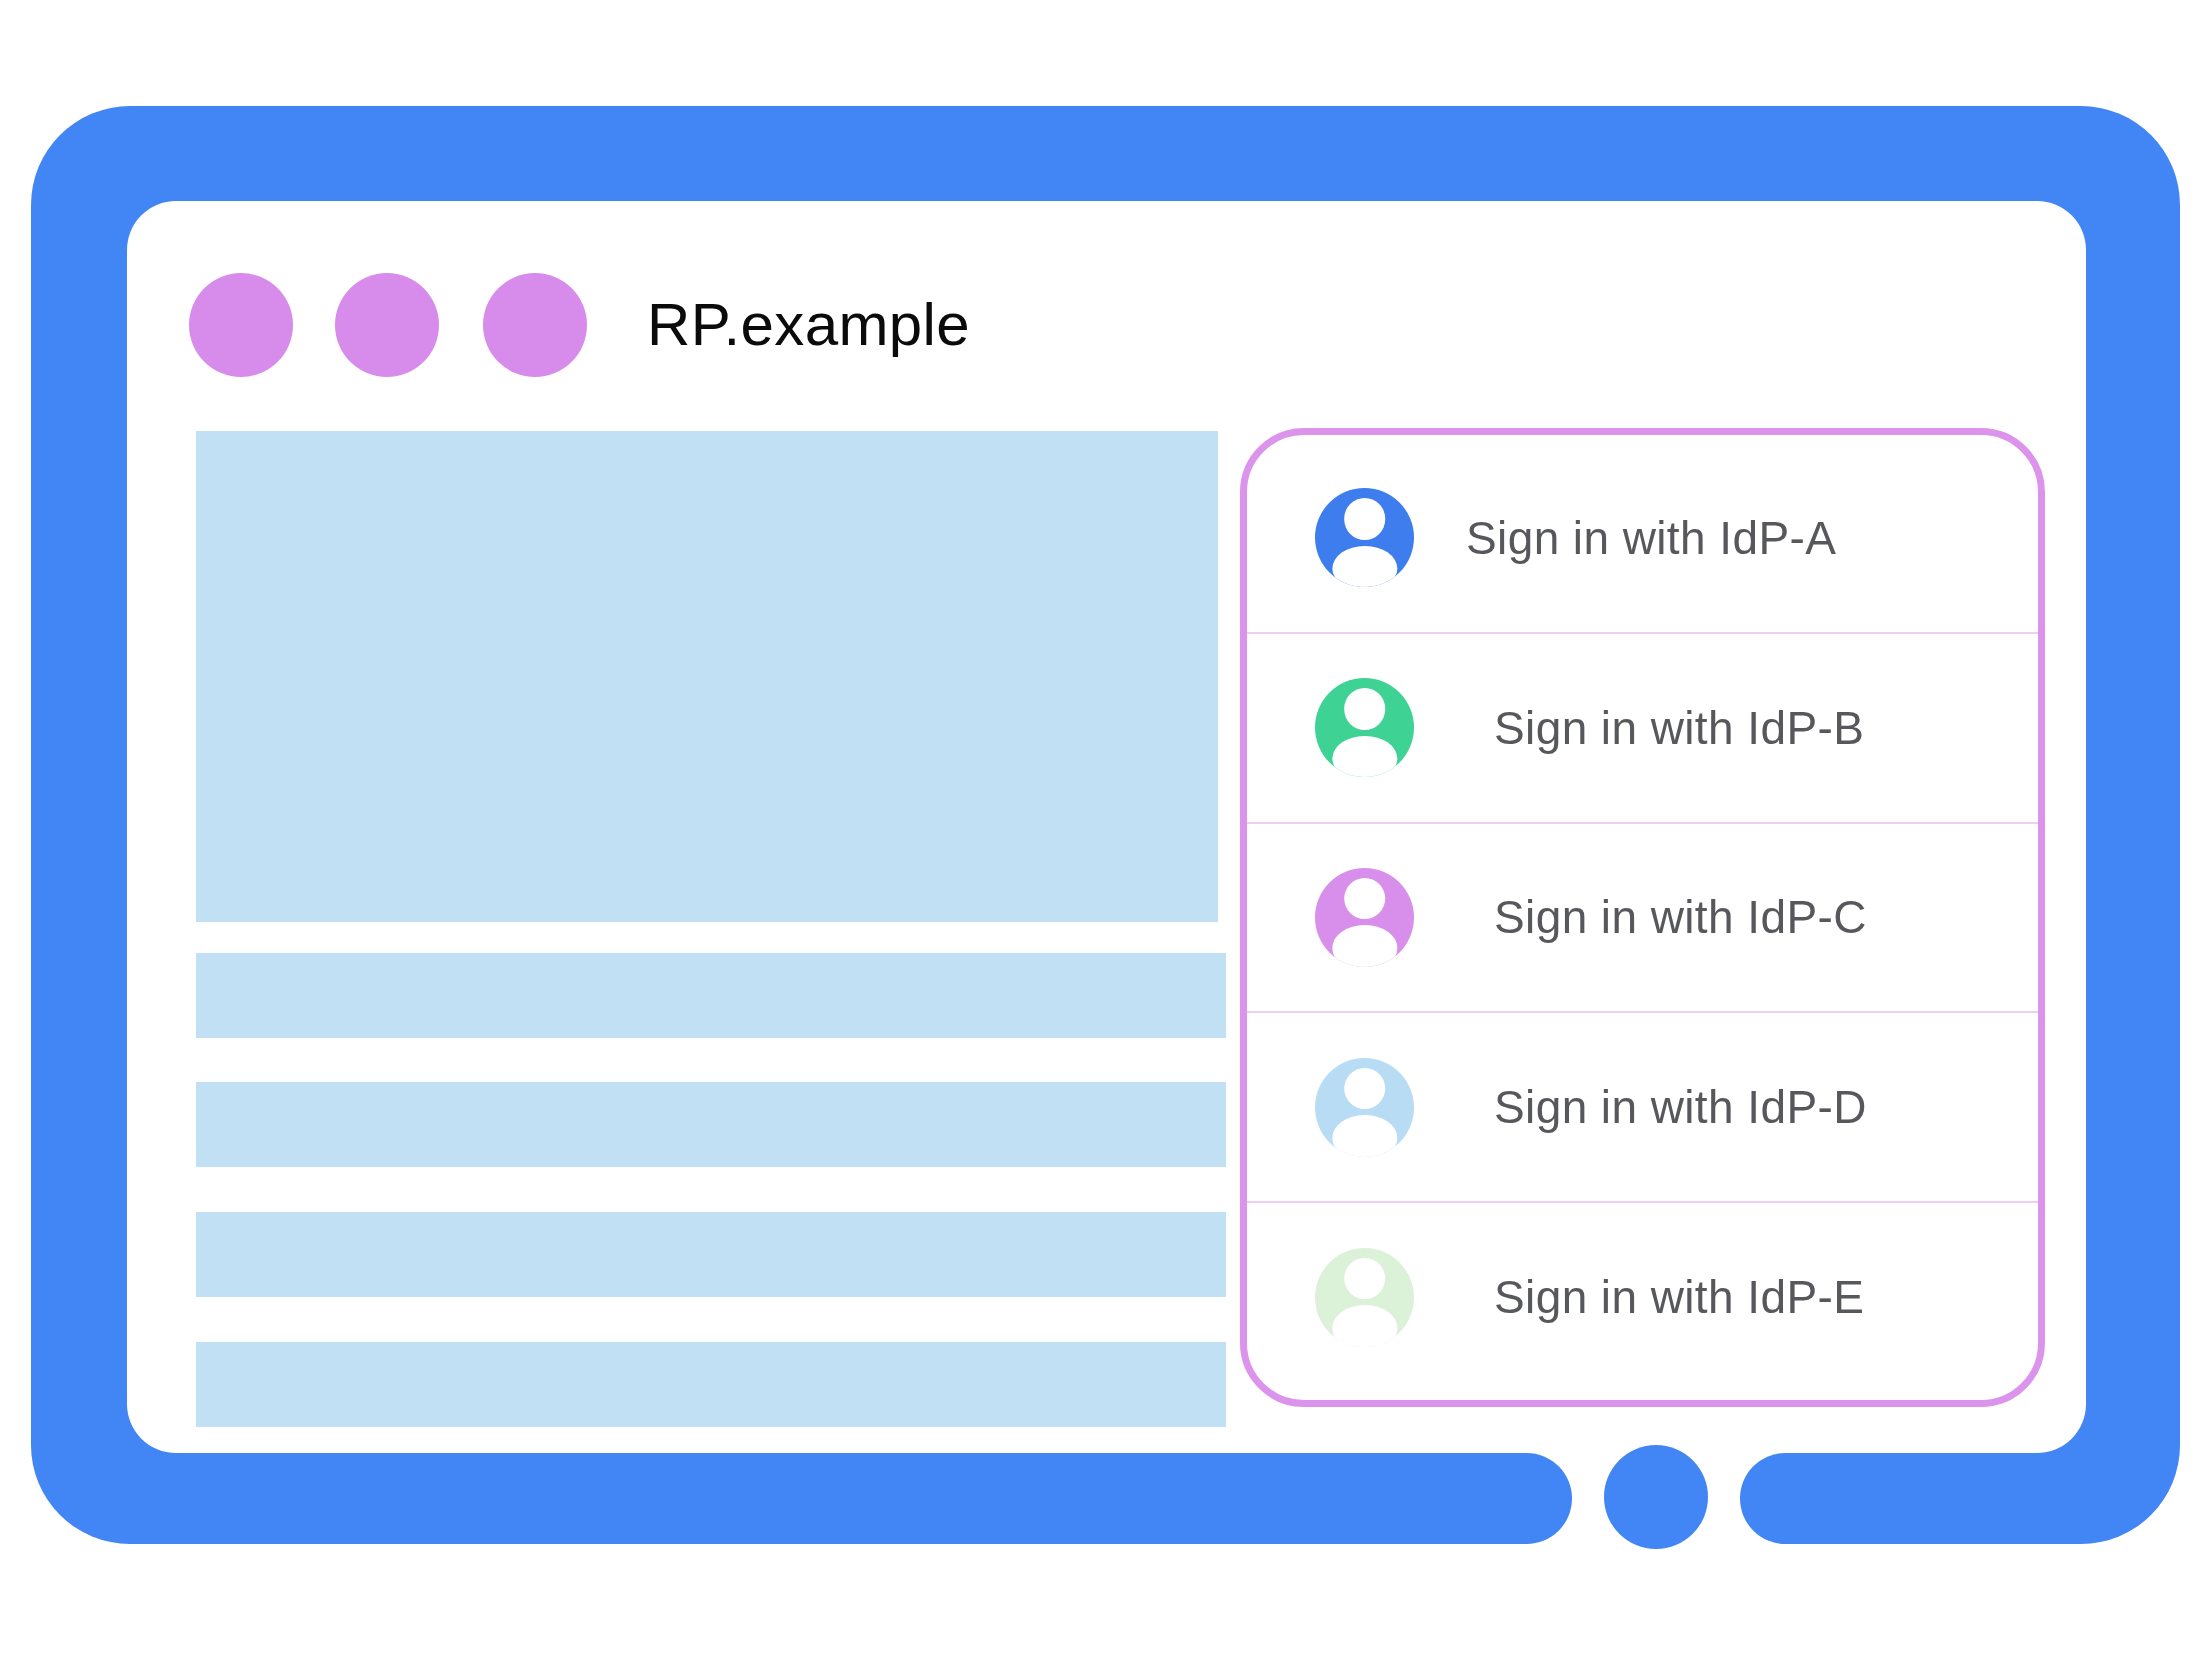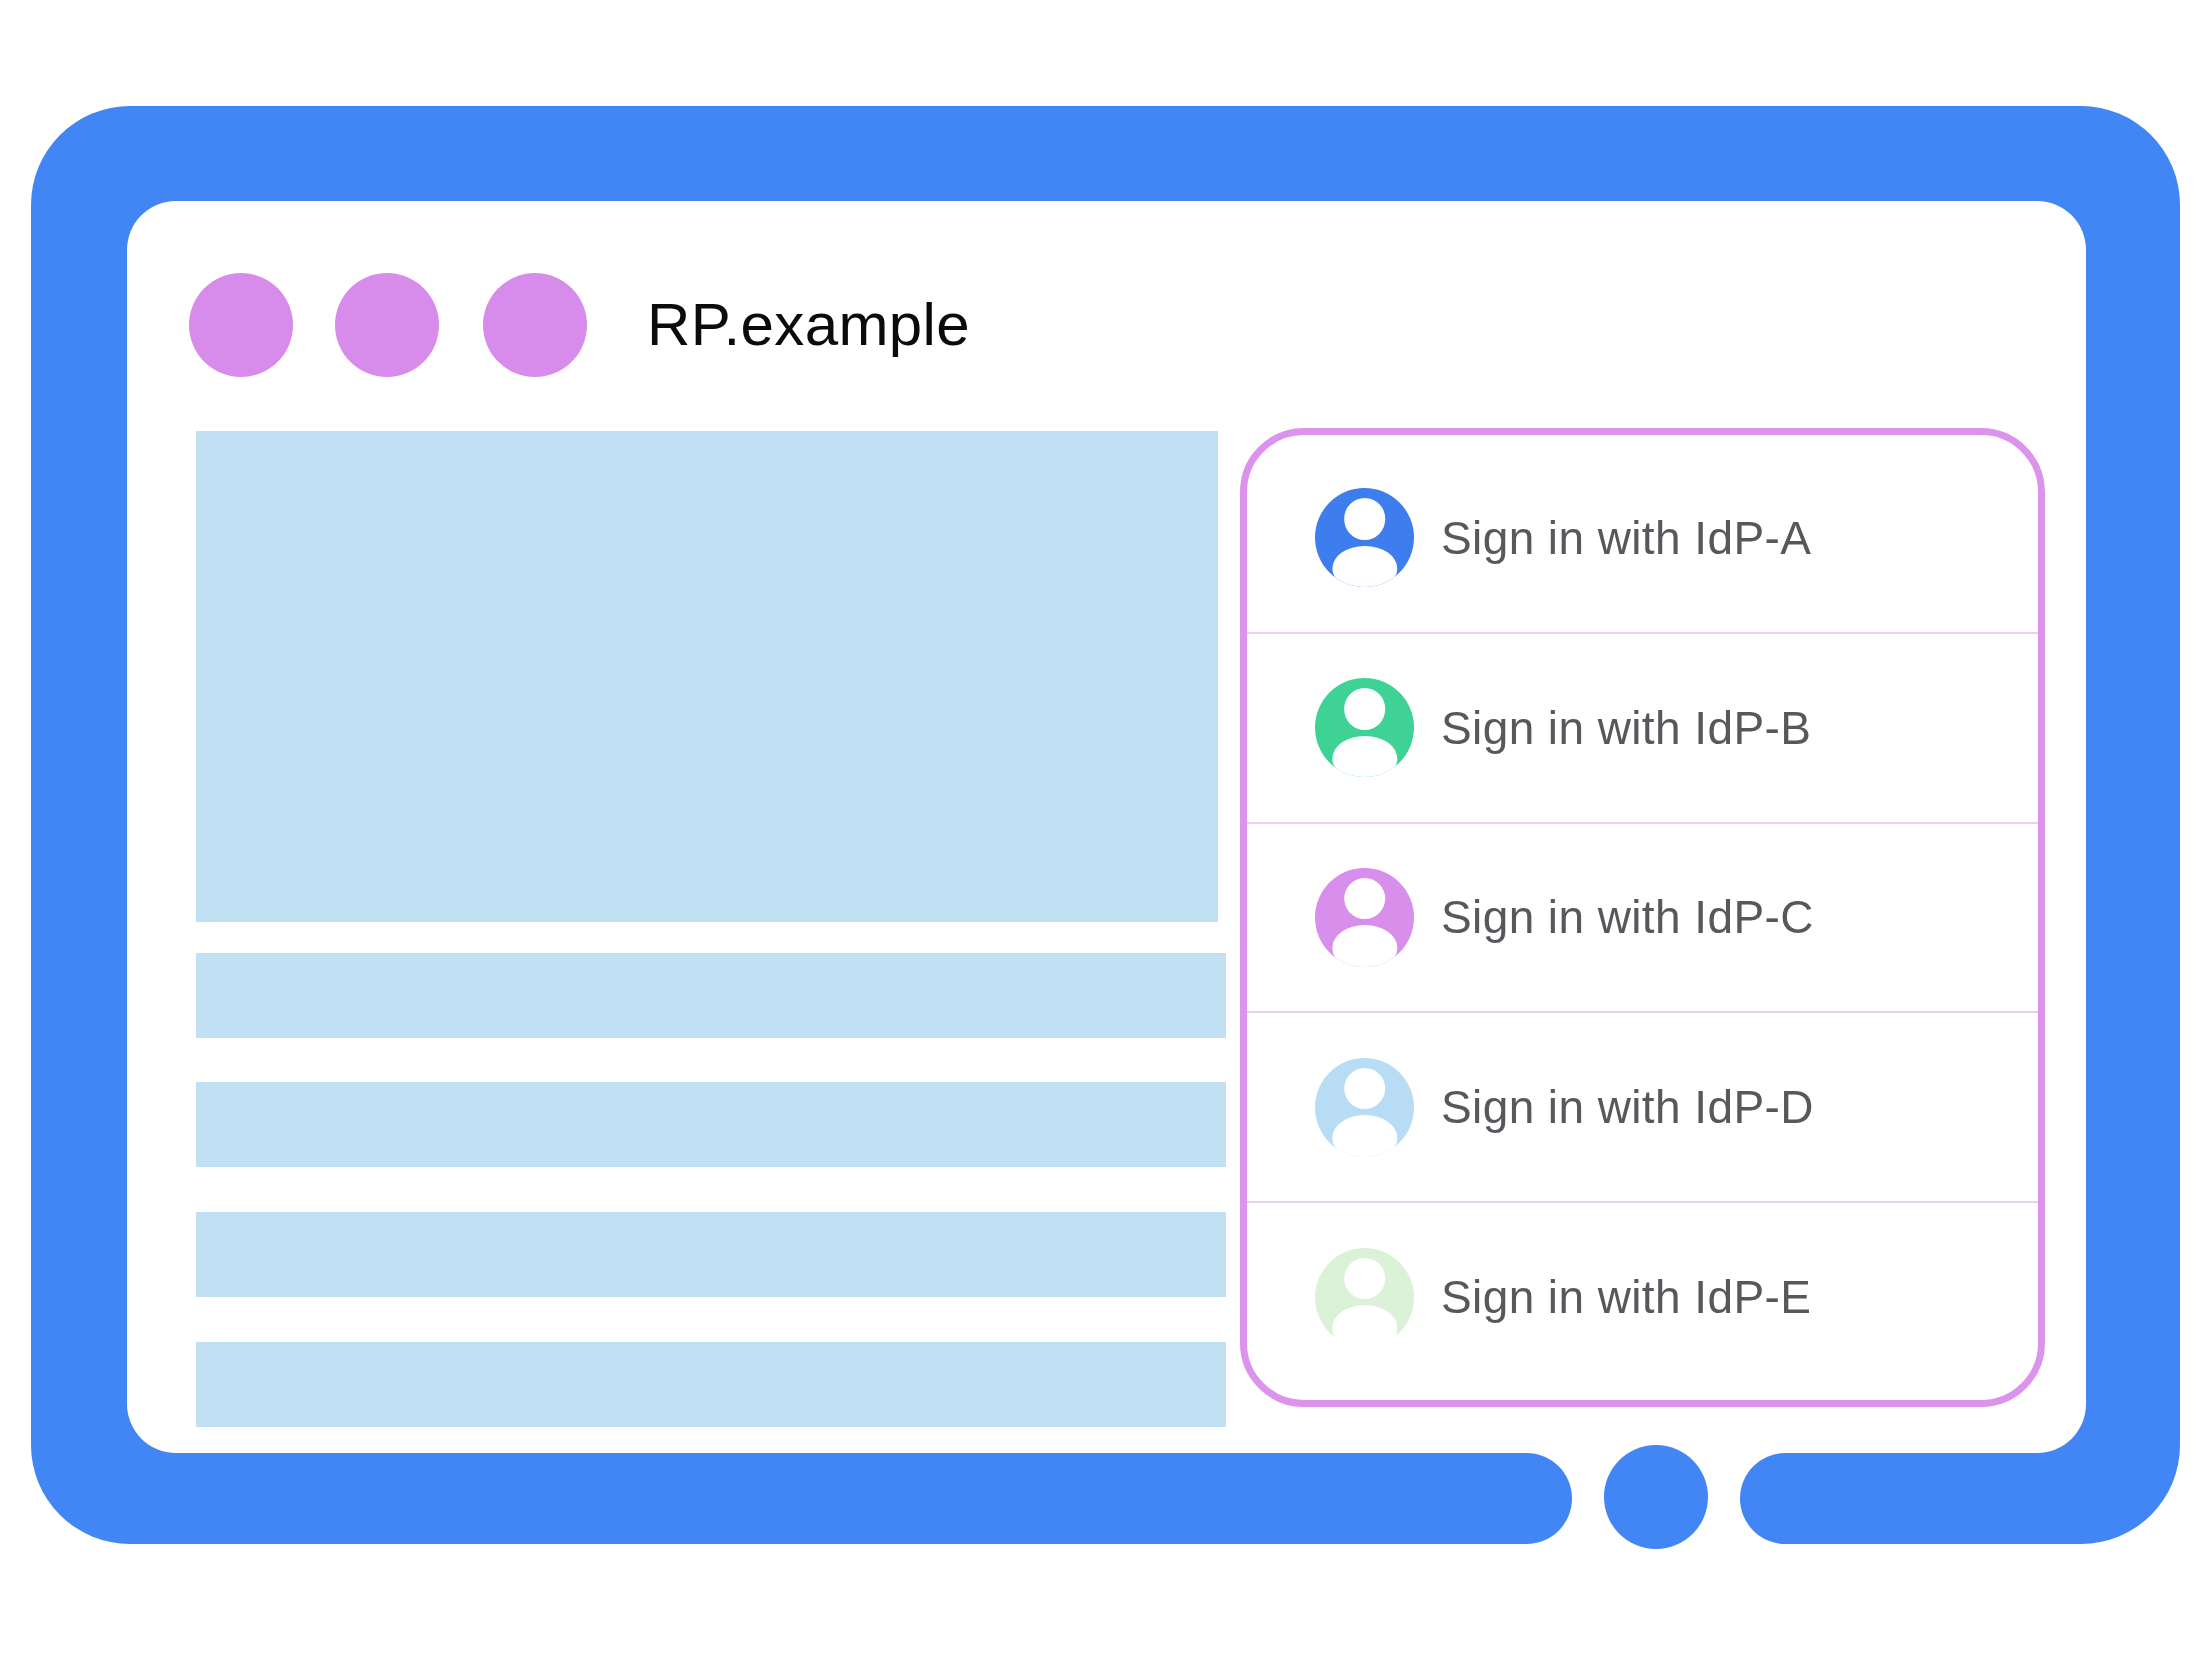--- a/index.html
+++ b/index.html
@@ -27,28 +27,28 @@
     color:#0b0b0b;font-weight:500;letter-spacing:0.4px;}
   
   .hero{position:absolute;left:196px;top:431px;width:1022px;height:491px;background:var(--block-blue);}
   .bar{position:absolute;left:196px;width:1030px;height:85px;background:var(--block-blue);}
   .bar1{top:953px}.bar2{top:1082px}.bar3{top:1212px}.bar4{top:1342px}
   
   .dialog{position:absolute;left:1240px;top:428px;width:805px;height:979px;
     box-sizing:border-box;background:#ffffff;border:7px solid var(--dialog-border);
     border-radius:64px;display:flex;flex-direction:column;padding:8.8px 0;overflow:hidden;}
   .row{flex:1;display:flex;align-items:center;padding-left:68px;min-height:0;}
-  .row + .row{border-top:2.6px solid var(--divider);}
+  .row + .row{border-top:2.6px solid var(--divider);gap:28px;}
   .avatar{position:relative;width:99px;height:99px;border-radius:50%;
     overflow:hidden;flex:0 0 auto;}
   .avatar .head{position:absolute;left:50%;top:10%;transform:translateX(-50%);
     width:42%;height:42%;background:#ffffff;border-radius:50%;}
   .avatar .torso{position:absolute;left:50%;top:58%;transform:translateX(-50%);
     width:66%;height:46%;background:#ffffff;border-radius:50%;}
-  .label{margin-left:27px;font-size:46px;color:var(--label-gray);font-weight:500;
+  .label{margin-left:52px;font-size:46px;color:var(--label-gray);font-weight:500;
     letter-spacing:0.4px;white-space:nowrap;}
 </style>
 </head>
 <body>
 
 <div class="stage">
 
   <div class="frame-outer"></div>
   <div class="frame-inner"></div>
   <div class="home-gap"></div>

